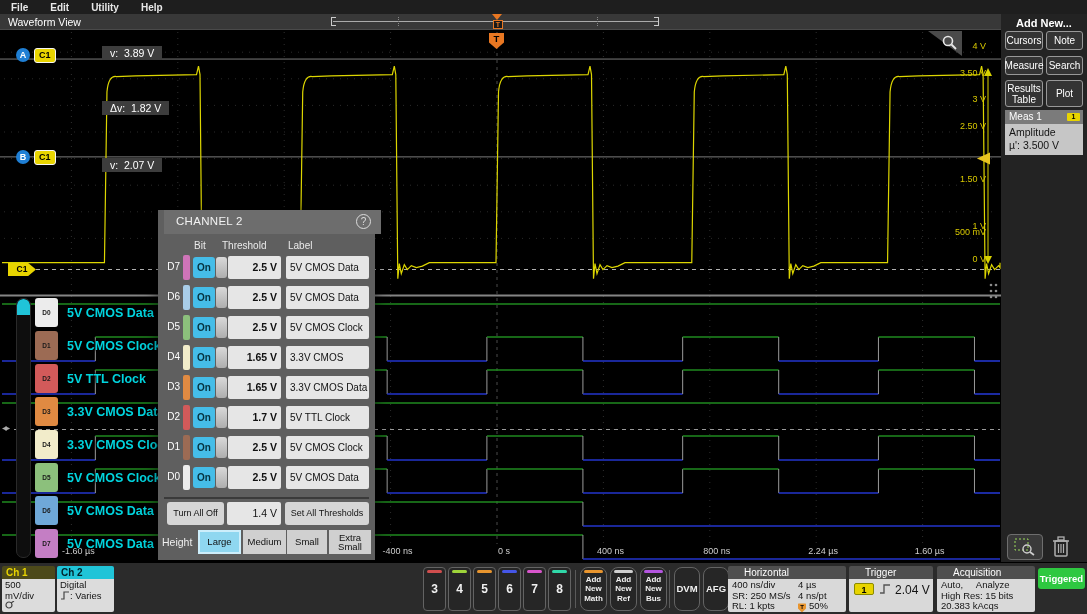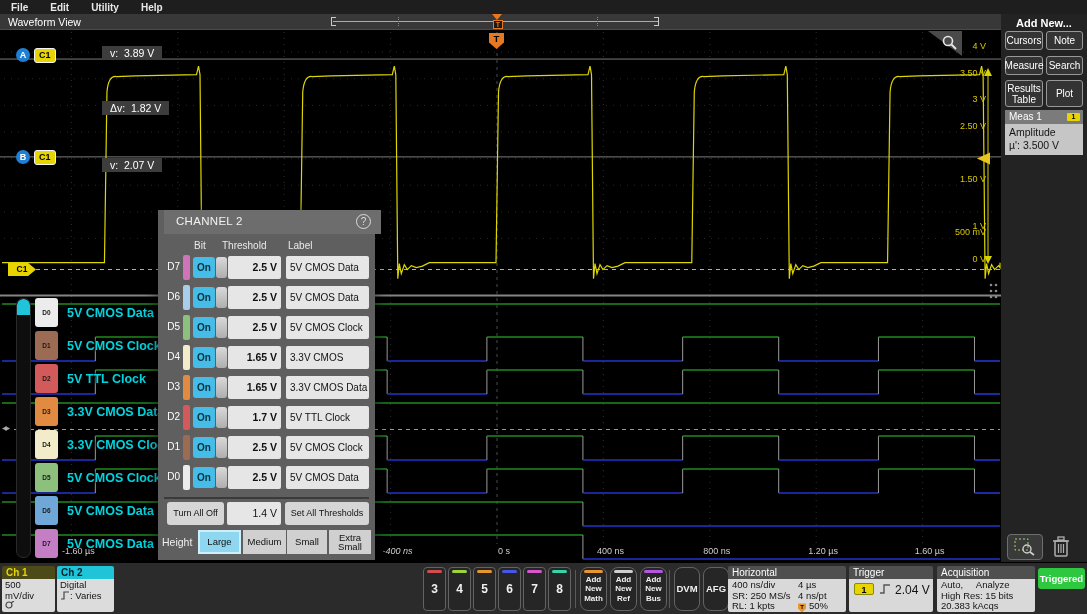--- a/index.html
+++ b/index.html
@@ -100,21 +100,21 @@
   .chbadge .bdy { height:33px; background:#dcdcdc; color:#141414; font-size:9.5px; padding:1px 3px; line-height:1.13; }
   .num-btn { top:4px; width:23px; height:44px; background:#262626; border:1px solid #636363;
              border-radius:4px; color:#f0f0f0; font-size:12px; font-weight:bold;
              display:flex; align-items:center; justify-content:center; }
   .stripe { position:absolute; top:2px; left:3px; right:3px; height:3px; border-radius:2px; }
   .add-btn { top:4px; width:27px; height:44px; background:#262626; border:1px solid #636363;
              border-radius:8px; color:#f0f0f0; font-size:8px; font-weight:bold;
              display:flex; align-items:center; justify-content:center; text-align:center; line-height:1.15; }
   .vsep { top:7px; width:1px; height:38px; background:#5a5a5a; }
   .panel { top:3px; height:46px; border-radius:2px; overflow:hidden; }
-  .panel .hdr { height:13px; background:#4f4f4f; color:#fff; font-size:10px; padding-left:4px; line-height:13px; }
+  .panel .hdr { height:13px; background:#4f4f4f; color:#fff; font-size:10px; padding-left:16px; line-height:13px; }
   .panel .bdy { height:33px; background:#d9d9d9; color:#141414; font-size:9.5px; padding:1px 4px; }
   .h-grid { display:grid; grid-template-columns:66px auto; line-height:1.13; }
   .trg-badge { background:#e8d400; border-radius:2px; color:#000; font-size:9px; font-weight:bold;
                width:20px; height:12px; text-align:center; line-height:12px; border:1px solid #8a8a00; }
   .triggered-btn { left:1038px; top:5px; width:47px; height:21px; background:#2ec840; border-radius:3px;
                    color:#fff; font-size:9.5px; font-weight:bold; text-align:center; line-height:21px; }
 </style>
 </head>
 <body>
 
@@ -396,25 +396,25 @@
     <div class="abs volt-label" style="left: 920px; top: 37.8px;">3.50 V</div>
     <div class="abs volt-label" style="left: 920px; top: 64.4px;">3 V</div>
     <div class="abs volt-label" style="left: 920px; top: 91px;">2.50 V</div>
     <div class="abs volt-label" style="left: 920px; top: 144.2px;">1.50 V</div>
     <div class="abs volt-label" style="left: 920px; top: 170.8px; margin-top: 20px;">1 V</div>
     <div class="abs volt-label" style="left: 920px; top: 197.4px;">500 mV</div>
     <div class="abs volt-label" style="left: 920px; top: 224px;">0 V</div>
     <div class="abs time-label" style="left: 78.4px; top: 516px;">-1.60 µs</div>
     <div class="abs time-label" style="left: 184.8px; top: 516px;">-1.20 µs</div>
     <div class="abs time-label" style="left: 291.2px; top: 516px;">-800 ns</div>
-    <div class="abs time-label" style="left: 397.6px; top: 516px; font-style: italic;">-400 ns</div>
+    <div class="abs time-label" style="left: 397.6px; top: 516px;">-400 ns</div>
     <div class="abs time-label" style="left: 504px; top: 516px;">0 s</div>
     <div class="abs time-label" style="left: 610.4px; top: 516px;">400 ns</div>
     <div class="abs time-label" style="left: 716.8px; top: 516px;">800 ns</div>
-    <div class="abs time-label" style="left: 823.2px; top: 516px;">1.20 µs</div>
+    <div class="abs time-label" style="left: 823.2px; top: 516px;">2.24 µs</div>
     <div class="abs time-label" style="left: 929.6px; top: 516px;">1.60 µs</div>
     <div class="abs dchip" style="left: 35px; top: 268px;">
       <div class="dswatch" style="background: rgb(236, 236, 236);">D0</div>
       <div class="dlabel">5V CMOS Data</div>
     </div>
     <div class="abs dchip" style="left: 35px; top: 301px;">
       <div class="dswatch" style="background: rgb(156, 107, 84);">D1</div>
       <div class="dlabel">5V CMOS Clock</div>
     </div>
     <div class="abs dchip" style="left: 35px; top: 334px;">

